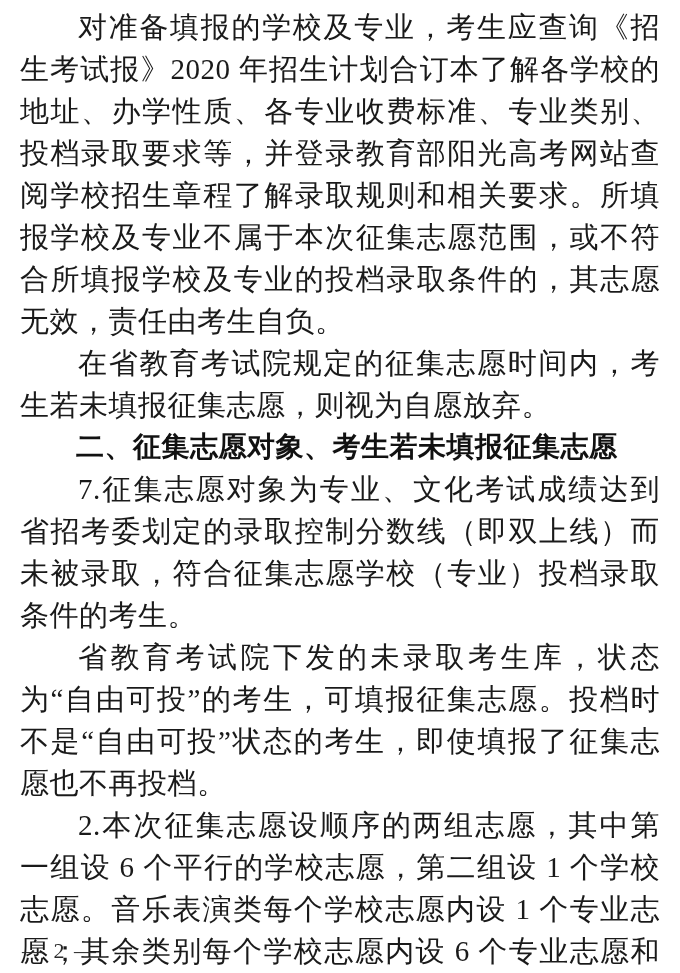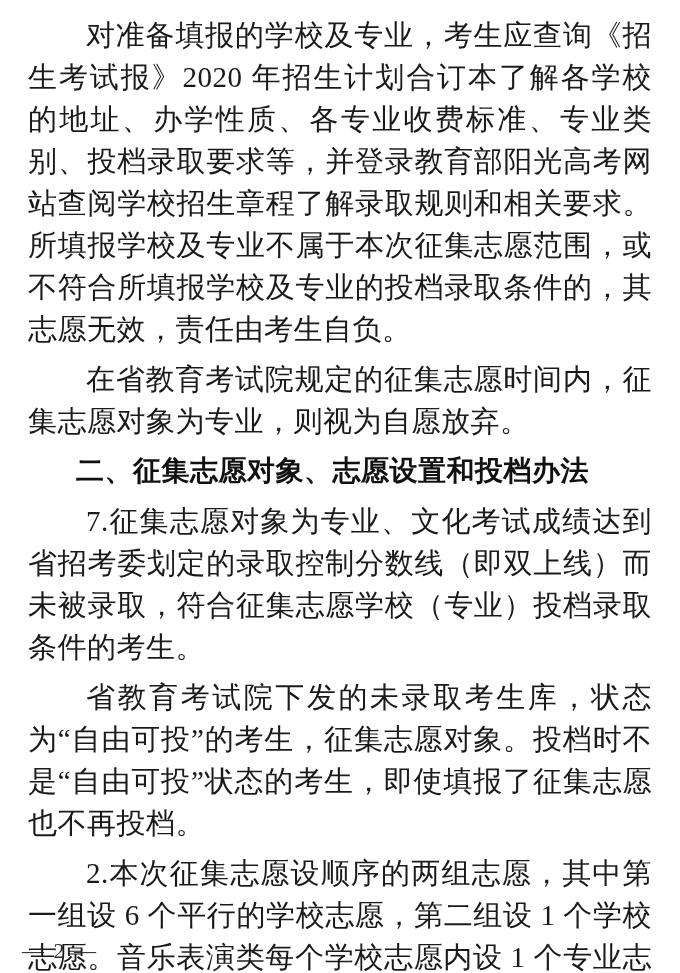--- a/index.html
+++ b/index.html
@@ -22,21 +22,21 @@
       left: 20px;
       right: 20px;
       font-family: "Liberation Serif", "DejaVu Serif", serif;
       font-size: 29px;
       line-height: 42px;
       text-align: justify;
       text-justify: inter-ideograph;
       letter-spacing: 0.5px;
     }
     .body-para {
-      margin: 8px;
+      margin: 0;
       padding: 0;
       text-indent: 2em;
     }
     .section-heading {
       margin: 0;
       padding: 0;
       text-indent: 2em;
       font-family: "Liberation Sans", "DejaVu Sans", sans-serif;
       font-size: 28px;
       line-height: 42px;
@@ -53,20 +53,20 @@
       color: #2b2b2b;
       letter-spacing: 2px;
     }
   </style>
 </head>
 <body>
 
 <div class="page">
   <div class="content">
     <p class="body-para">对准备填报的学校及专业，考生应查询《招生考试报》2020 年招生计划合订本了解各学校的地址、办学性质、各专业收费标准、专业类别、投档录取要求等，并登录教育部阳光高考网站查阅学校招生章程了解录取规则和相关要求。所填报学校及专业不属于本次征集志愿范围，或不符合所填报学校及专业的投档录取条件的，其志愿无效，责任由考生自负。</p>
-    <p class="body-para">在省教育考试院规定的征集志愿时间内，征集志愿对象为专业，则视为自愿放弃。</p>
-    <h2 class="section-heading">二、征集志愿对象、志愿设置和投档办法</h2>
+    <p class="body-para">在省教育考试院规定的征集志愿时间内，考生若未填报征集志愿，则视为自愿放弃。</p>
+    <h2 class="section-heading">二、征集志愿对象、考生若未填报征集志愿</h2>
     <p class="body-para">7.征集志愿对象为专业、文化考试成绩达到省招考委划定的录取控制分数线（即双上线）而未被录取，符合征集志愿学校（专业）投档录取条件的考生。</p>
-    <p class="body-para">省教育考试院下发的未录取考生库，状态为“自由可投”的考生，征集志愿对象。投档时不是“自由可投”状态的考生，即使填报了征集志愿也不再投档。</p>
+    <p class="body-para">省教育考试院下发的未录取考生库，状态为“自由可投”的考生，可填报征集志愿。投档时不是“自由可投”状态的考生，即使填报了征集志愿也不再投档。</p>
     <p class="body-para">2.本次征集志愿设顺序的两组志愿，其中第一组设 6 个平行的学校志愿，第二组设 1 个学校志愿。音乐表演类每个学校志愿内设 1 个专业志愿；其余类别每个学校志愿内设 6 个专业志愿和是否服从校内专业调配。</p>
   </div>
   <div class="page-footer">— 2 —</div>
 </div>
 
 </body></html>

